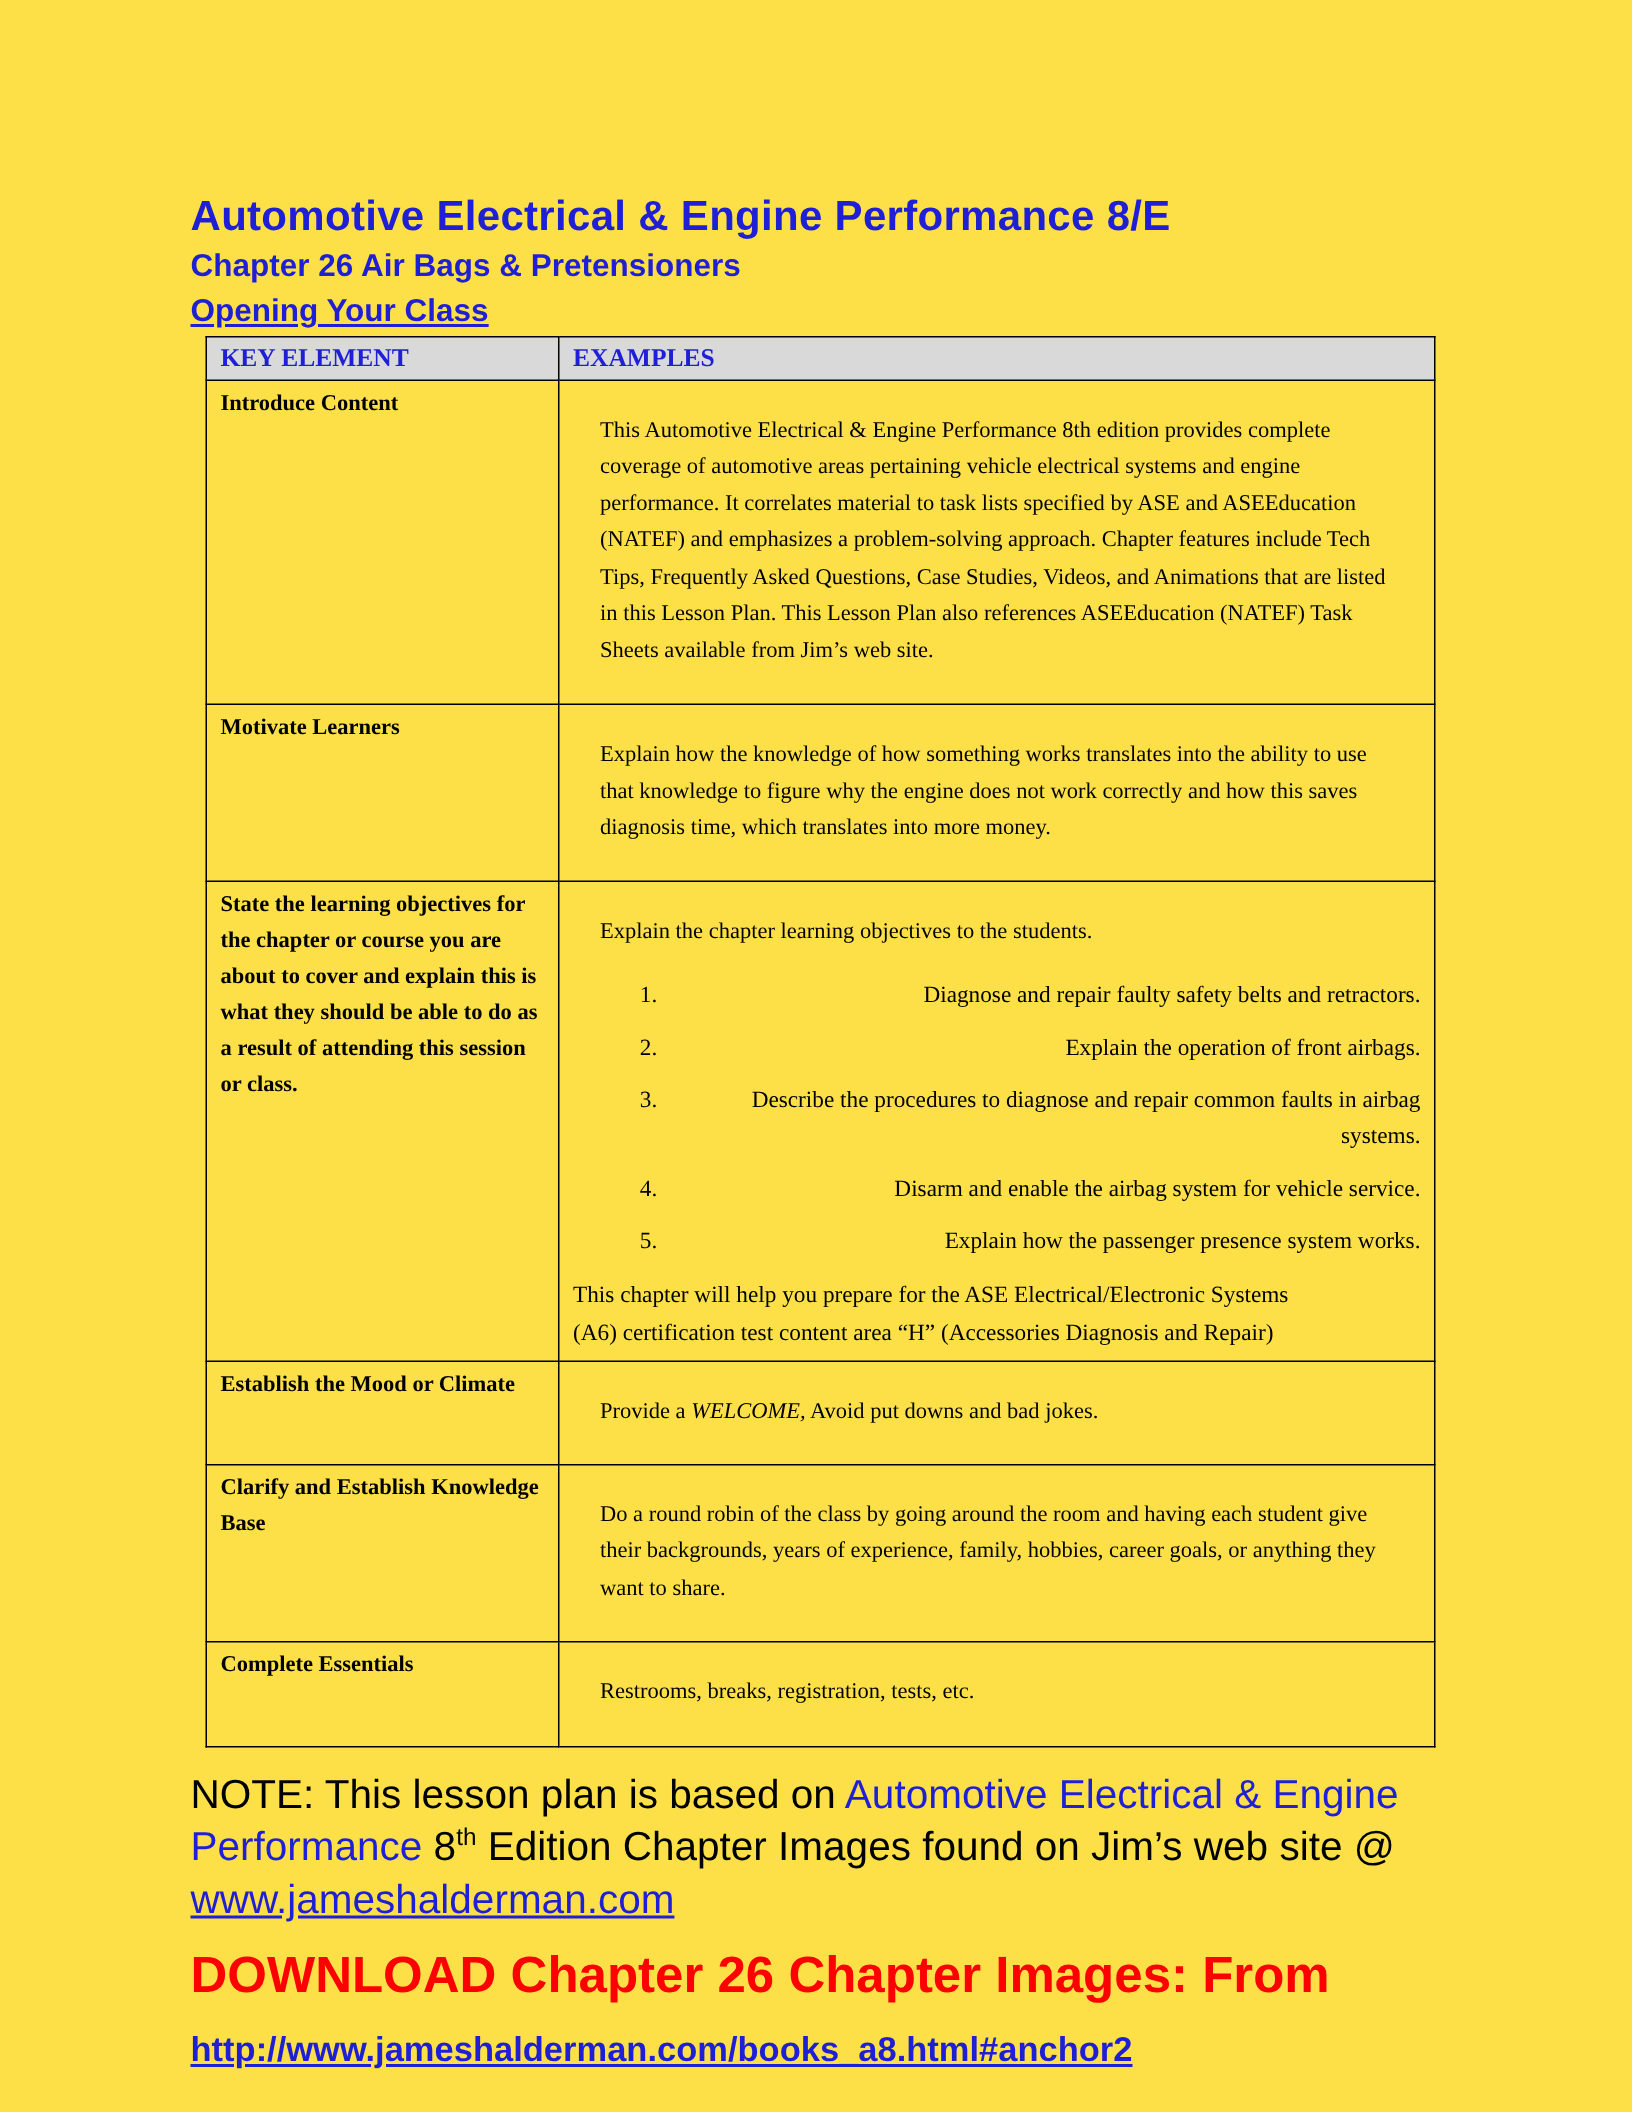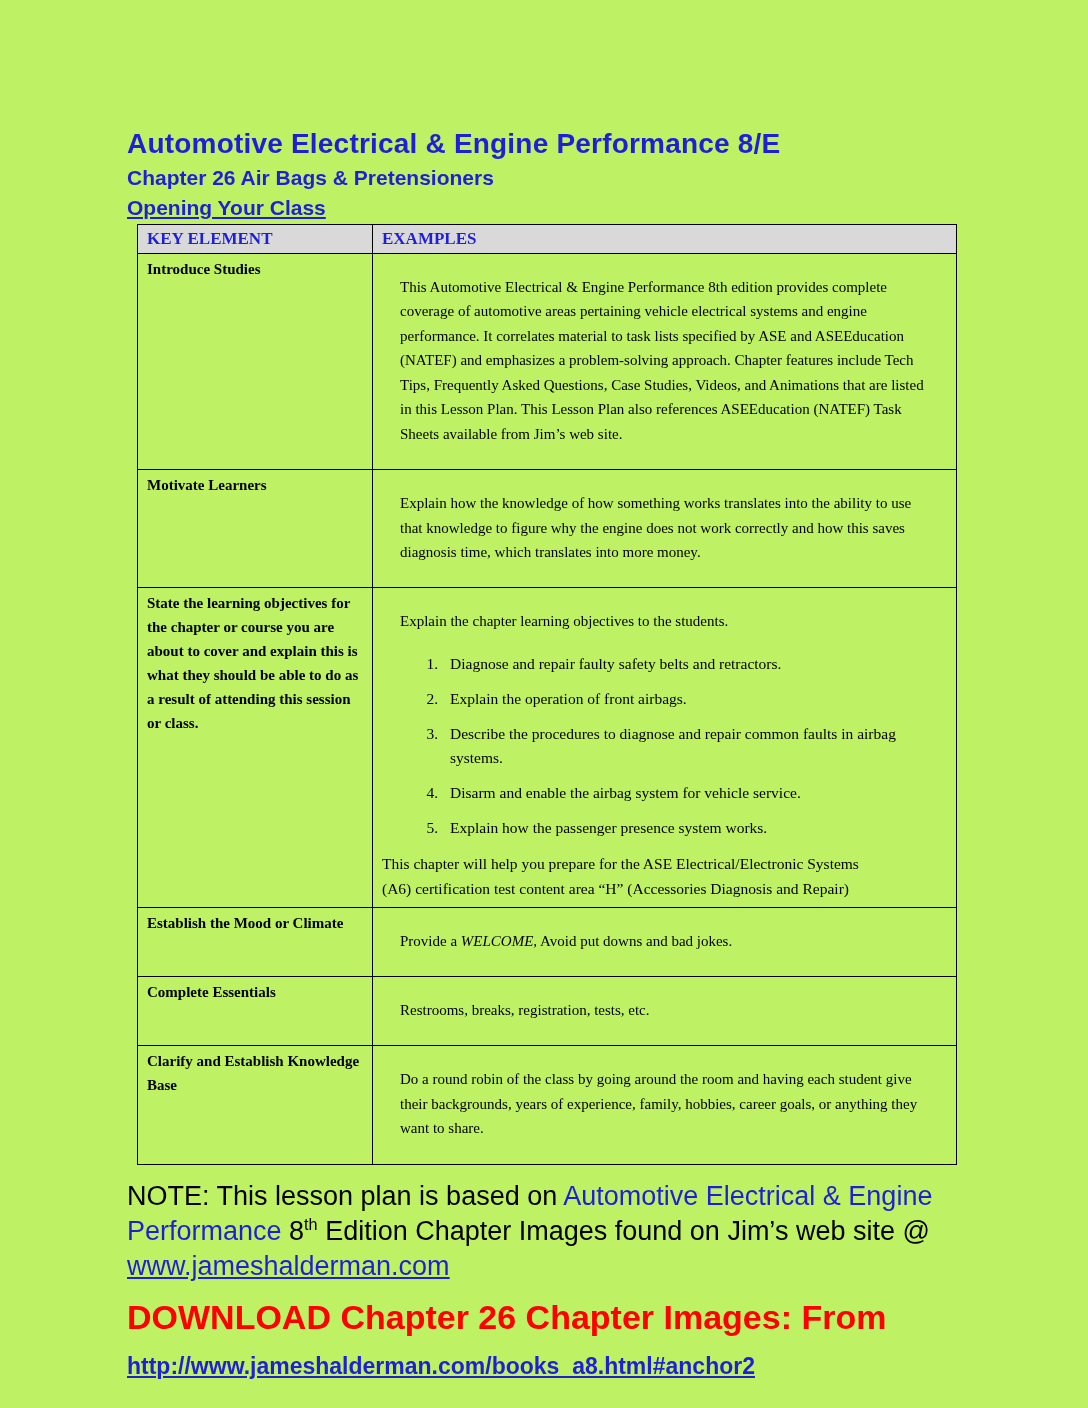--- a/index.html
+++ b/index.html
@@ -3,21 +3,21 @@
 <meta charset="utf-8">
 <style>
   * { margin: 0; padding: 0; box-sizing: border-box; }
   html, body { background: #ffffff; }
   body { font-family: "Liberation Sans", sans-serif; color: #000; }
   .page {
     position: relative;
     width: 1088px;
     height: 1408px;
     margin: 0 auto;
-    background: #bef264;
+    background: #fde047;
     padding: 128px 130px 0 127px;
   }
   .doc-title {
     color: #1f1fd6;
     font-size: 28px;
     font-weight: bold;
     letter-spacing: 0.2px;
   }
   .doc-subtitle {
     color: #1f1fd6;
@@ -60,20 +60,21 @@
     line-height: 1.6;
   }
   td.cell-example {
     font-size: 15px;
     line-height: 1.63;
   }
   td.cell-example .para { margin: 18px; }
   ol.objectives {
     margin: 10px 0 0 0;
     padding-left: 60px;
+    text-align: right;
   }
   ol.objectives li {
     margin-bottom: 11px;
     padding-left: 8px;
     font-size: 15.5px;
     line-height: 1.55;
   }
   .closing-para {
     margin-top: 12px;
     font-size: 15.5px;
@@ -122,21 +123,21 @@
 
   <table class="lesson">
     <thead>
       <tr>
         <th class="col-key">KEY ELEMENT</th>
         <th>EXAMPLES</th>
       </tr>
     </thead>
     <tbody>
       <tr>
-        <td class="cell-key">Introduce Studies</td>
+        <td class="cell-key">Introduce Content</td>
         <td class="cell-example">
           <p class="para">This Automotive Electrical &amp; Engine Performance 8th edition provides complete coverage of automotive areas pertaining vehicle electrical systems and engine performance.  It correlates material to task lists specified by ASE and ASEEducation (NATEF) and emphasizes a problem-solving approach.  Chapter features include Tech Tips, Frequently Asked Questions, Case Studies, Videos, and Animations that are listed in this Lesson Plan.  This Lesson Plan also references ASEEducation (NATEF) Task Sheets available from Jim’s web site.</p>
         </td>
       </tr>
       <tr>
         <td class="cell-key">Motivate Learners</td>
         <td class="cell-example">
           <p class="para">Explain how the knowledge of how something works translates into the ability to use that knowledge to figure why the engine does not work correctly and how this saves diagnosis time, which translates into more money.</p>
         </td>
       </tr>
@@ -154,29 +155,29 @@
           <p class="closing-para">This chapter will help you prepare for the ASE Electrical/Electronic Systems (A6) certification test content area “H” (Accessories Diagnosis and Repair)</p>
         </td>
       </tr>
       <tr>
         <td class="cell-key">Establish the Mood or Climate</td>
         <td class="cell-example">
           <p class="para"><span>Provide a </span><span class="italic">WELCOME,</span><span> Avoid put downs and bad jokes.</span></p>
         </td>
       </tr>
       <tr>
+        <td class="cell-key">Clarify and Establish Knowledge Base</td>
+        <td class="cell-example">
+          <p class="para">Do a round robin of the class by going around the room and having each student give their backgrounds, years of experience, family, hobbies, career goals, or anything they want to share.</p>
+        </td>
+      </tr>
+      <tr>
         <td class="cell-key">Complete Essentials</td>
         <td class="cell-example">
           <p class="para">Restrooms, breaks, registration, tests, etc.</p>
-        </td>
-      </tr>
-      <tr>
-        <td class="cell-key">Clarify and Establish Knowledge Base</td>
-        <td class="cell-example">
-          <p class="para">Do a round robin of the class by going around the room and having each student give their backgrounds, years of experience, family, hobbies, career goals, or anything they want to share.</p>
         </td>
       </tr>
     </tbody>
   </table>
 
   <div class="note-block"><span>NOTE: This lesson plan is based on </span><span class="note-blue">Automotive Electrical &amp; Engine Performance</span><span> 8</span><sup>th</sup><span> Edition Chapter Images found on Jim’s web site @ </span><a class="note-link">www.jameshalderman.com</a></div>
 
   <div class="download-line">DOWNLOAD Chapter 26 Chapter Images: From</div>
 
   <a class="download-link">http://www.jameshalderman.com/books_a8.html#anchor2</a>

